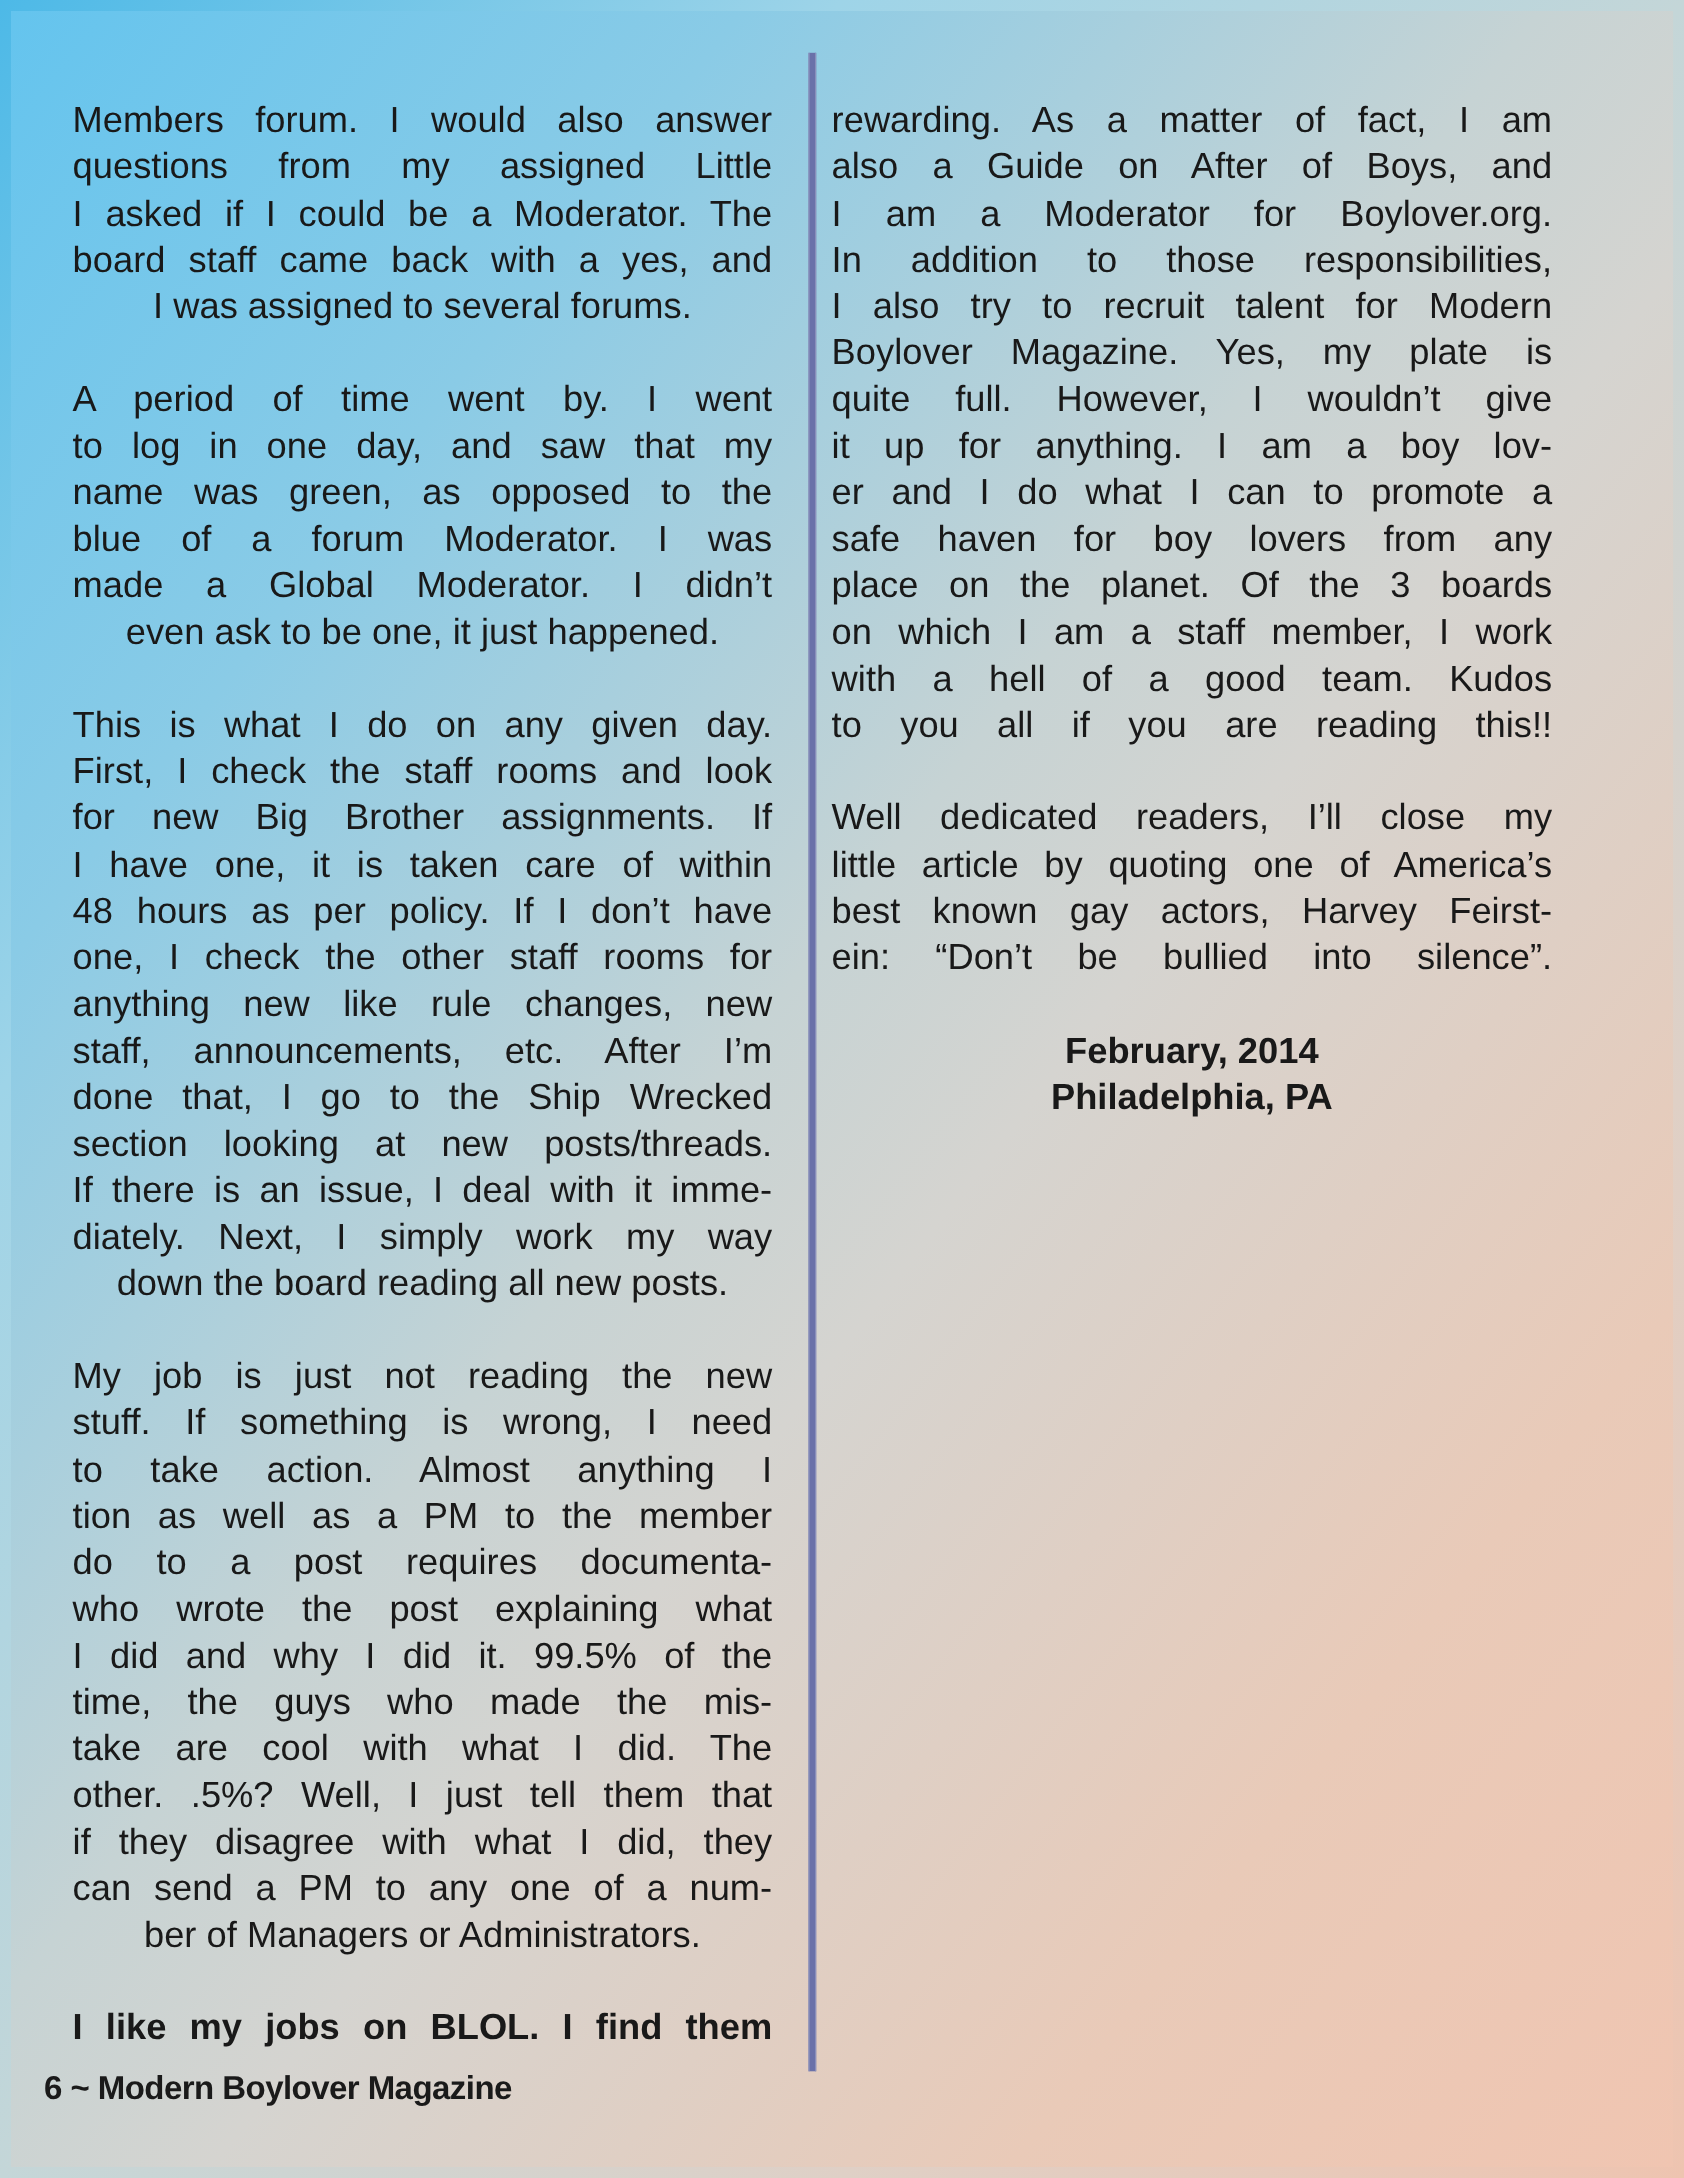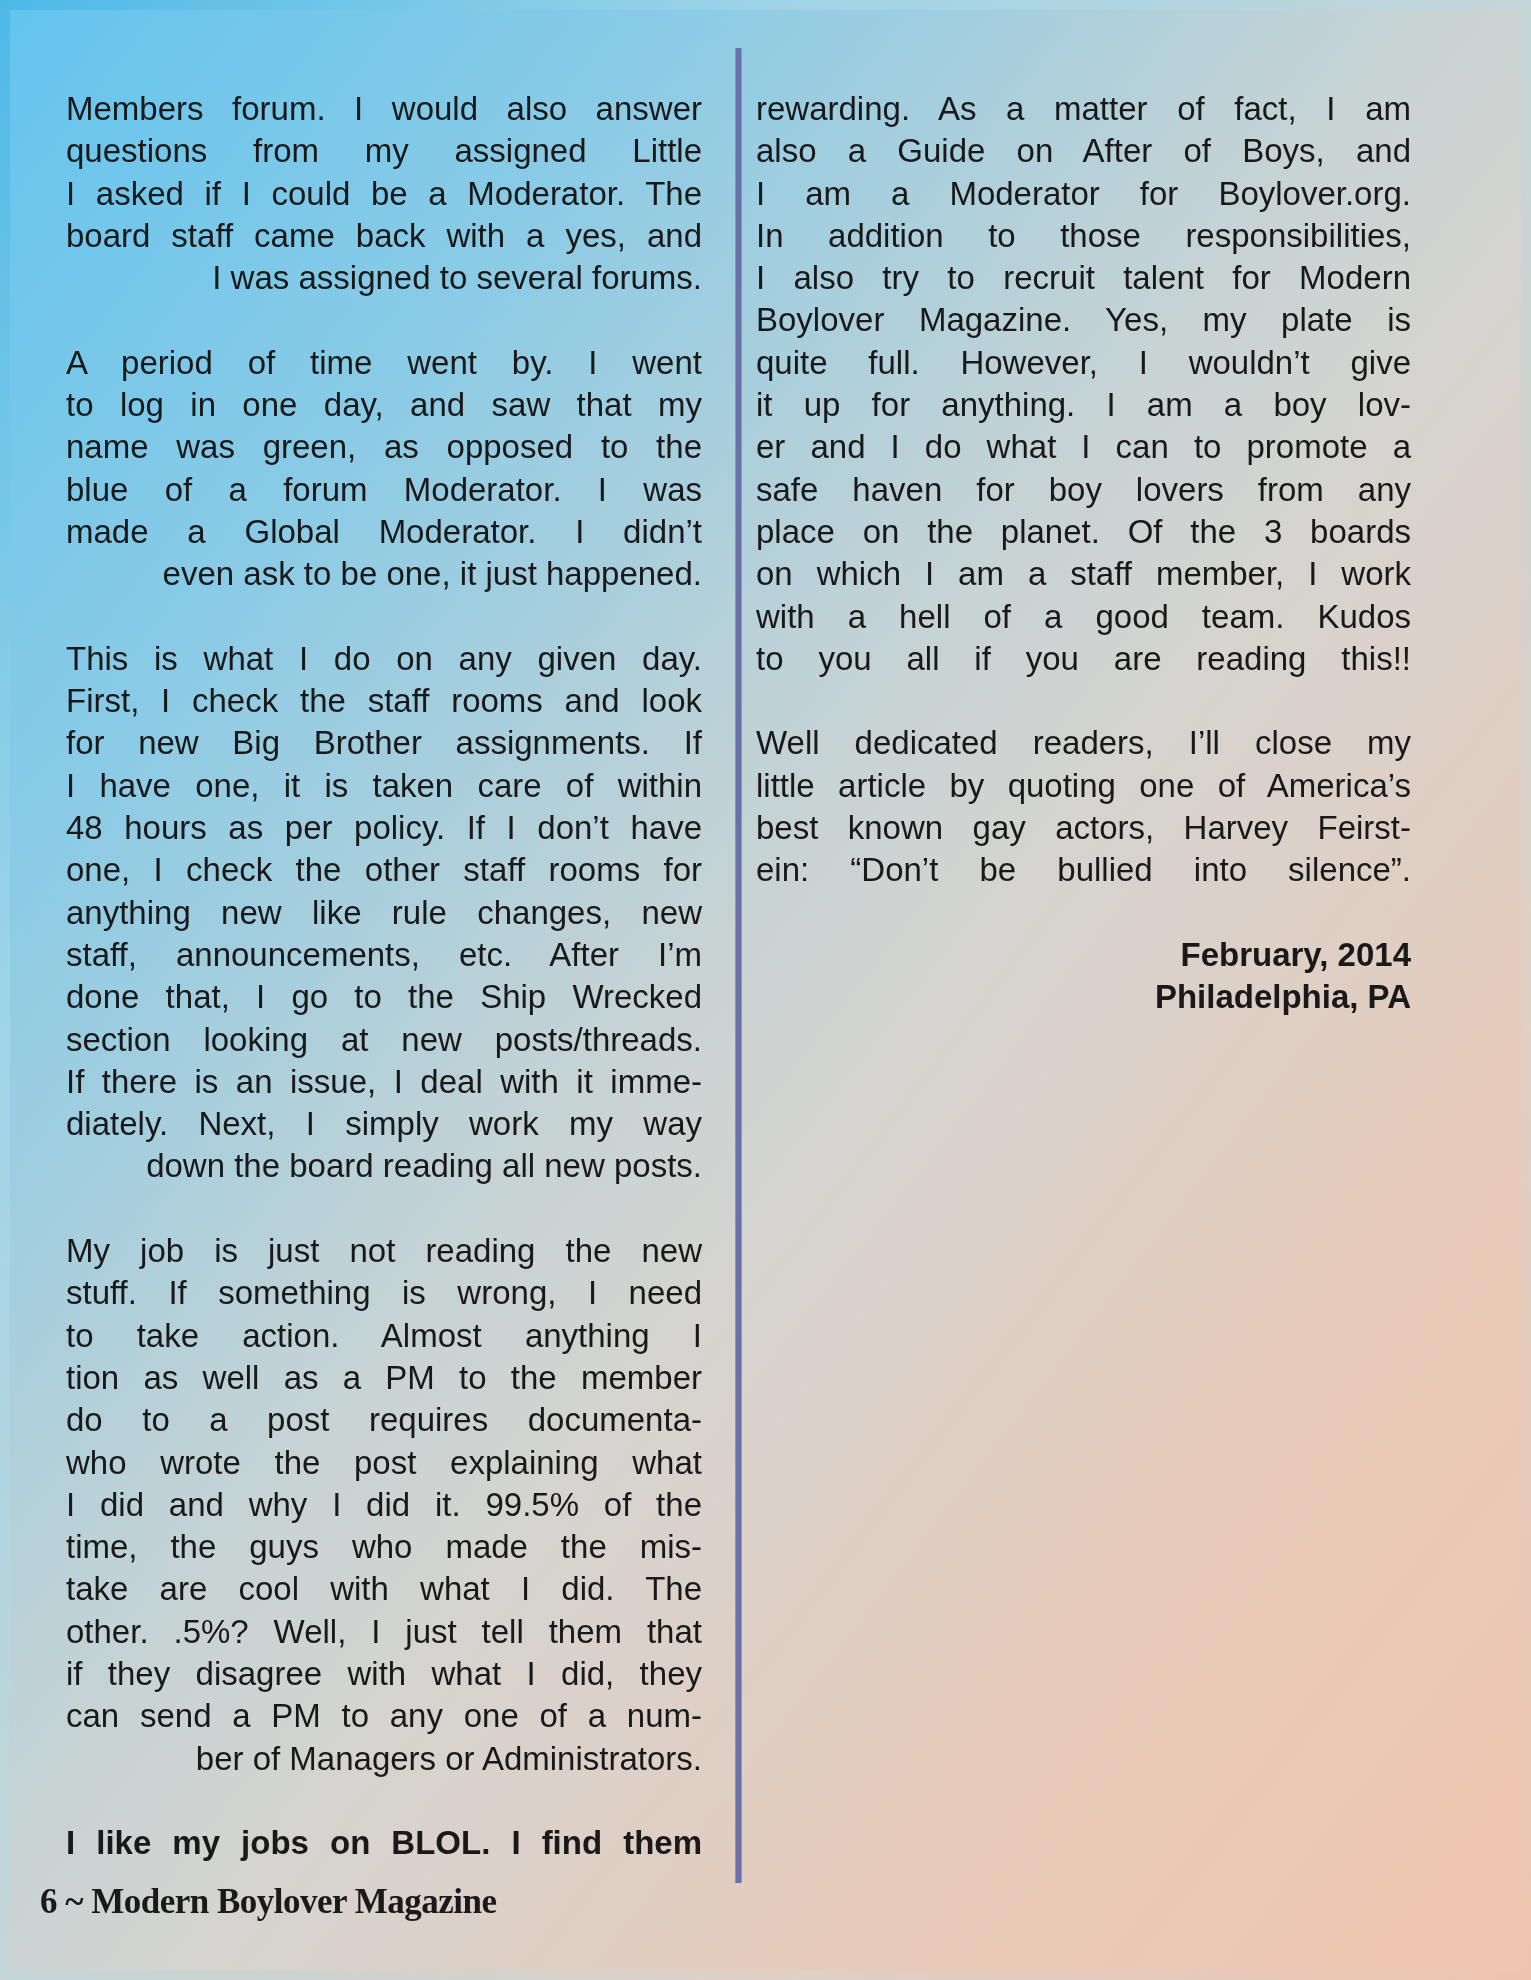--- a/index.html
+++ b/index.html
@@ -24,42 +24,41 @@
     color: #191919;
     font-size: 33px;
     line-height: 42.3px;
     letter-spacing: 0px;
     margin-top: 40px;
   }
   #col-left  { left: 66px;  width: 636px; }
   #col-right { left: 756px; width: 655px; }
   .paragraph { margin: 0 0 42.3px 0; }
   .paragraph:last-child { margin-bottom: 0; font-weight: bold; }
-  .line { text-align: right; }
+  .line { text-align: center; }
   .line.just { text-align: justify; text-align-last: justify; }
   .divider {
     position: absolute;
     left: 735px;
     top: 48px;
     width: 7px;
     height: 1835px;
     background: #6a71a9;
     border-left: 1px solid #8e93bd;
     border-right: 1px solid #8e93bd;
     box-sizing: border-box;
   }
   .footer {
     position: absolute;
     left: 40px;
     top: 1882px;
     color: #1a1a1a;
-    font-size: 35px;
+    font-size: 30px;
     font-weight: bold;
     letter-spacing: -0.5px;
-    font-family: Liberation Serif, serif;
   }
 </style>
 </head>
 <body>
 
 <div class="page-bg"></div>
 
 <div class="column" id="col-left">
     <div class="paragraph">
       <div class="line just">Members forum. I would also answer</div>

